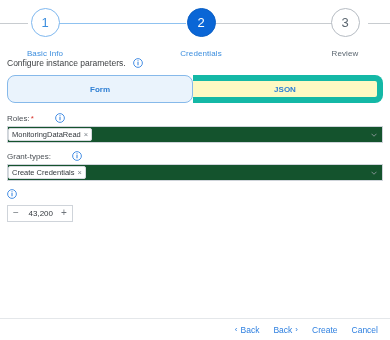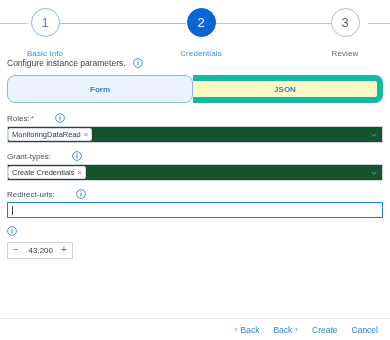--- a/index.html
+++ b/index.html
@@ -315,35 +315,20 @@
         <span class="chip-x">×</span>
       </span>
       <span class="chevron">
         <svg viewBox="0 0 12 8" width="6" height="4">
           <path d="M1 1.5 L6 6.5 L11 1.5" fill="none" stroke="#9aa1a9" stroke-width="1.6"></path>
         </svg>
       </span>
     </div>
   </div>
 
-  <div class="field">
-    <div class="field-label">
-      <span>Redirect-uris:</span>
-      <span class="info-icon">
-        <svg viewBox="0 0 16 16" width="10" height="10">
-          <circle cx="8" cy="8" r="7" fill="none" stroke="#2f80e0" stroke-width="1.4"></circle>
-          <circle cx="8" cy="4.4" r="1" fill="#2f80e0"></circle>
-          <rect x="7.2" y="6.4" width="1.6" height="5.2" fill="#2f80e0"></rect>
-        </svg>
-      </span>
-    </div>
-    <div class="text-input">
-      <span class="caret"></span>
-    </div>
-  </div>
 
   <div class="field">
     <div class="field-label">
       <span class="info-icon">
         <svg viewBox="0 0 16 16" width="10" height="10">
           <circle cx="8" cy="8" r="7" fill="none" stroke="#2f80e0" stroke-width="1.4"></circle>
           <circle cx="8" cy="4.4" r="1" fill="#2f80e0"></circle>
           <rect x="7.2" y="6.4" width="1.6" height="5.2" fill="#2f80e0"></rect>
         </svg>
       </span>

